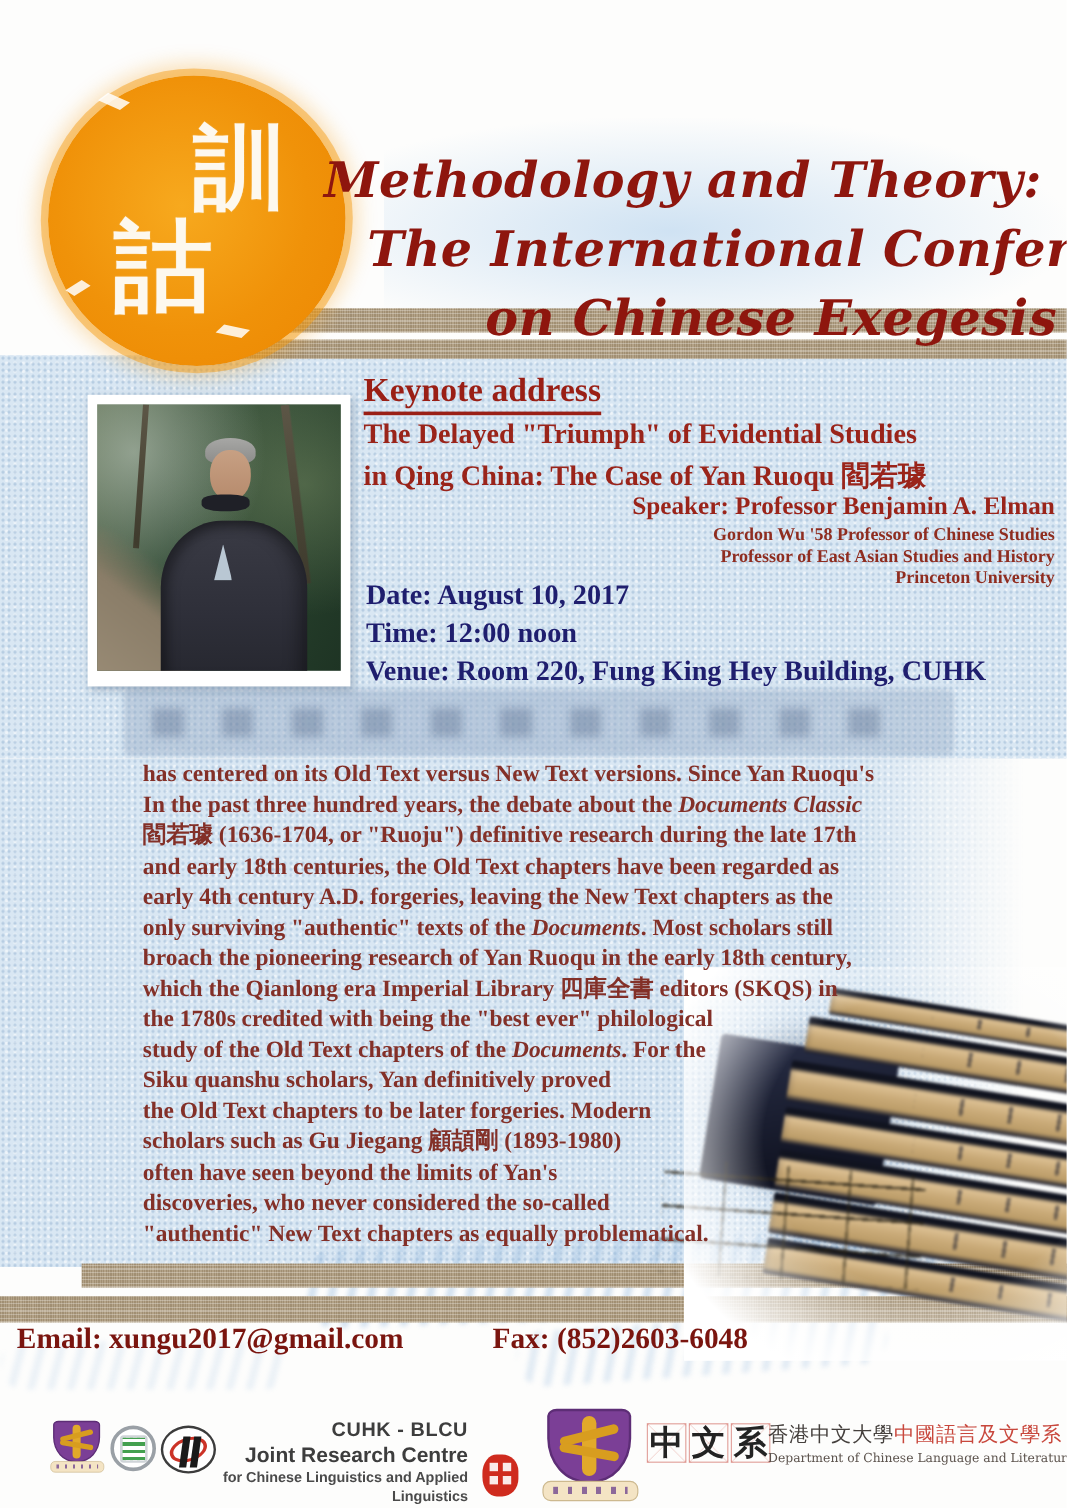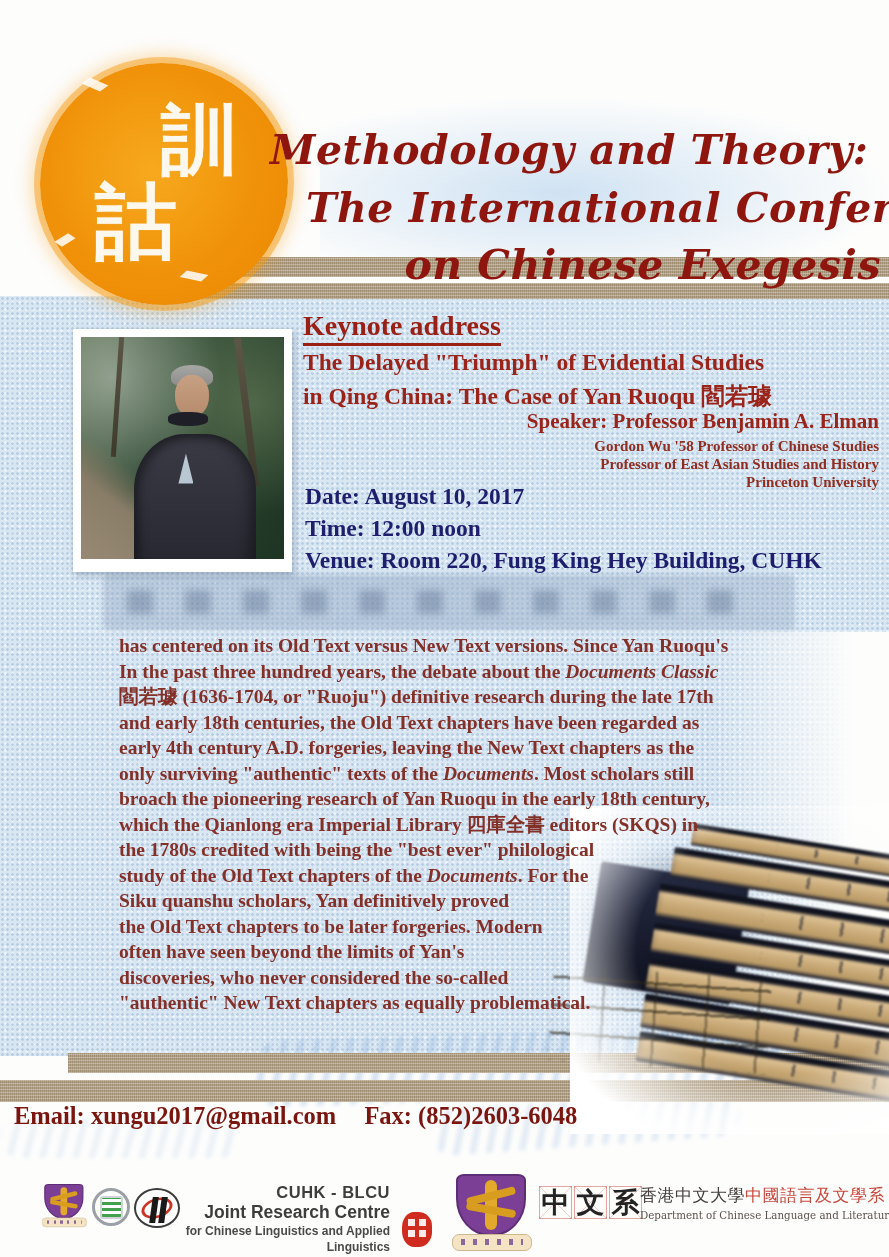--- a/index.html
+++ b/index.html
@@ -131,21 +131,21 @@
   .books-flat{position:absolute;left:-45px;top:140px;width:218px;height:95px;transform:rotate(4deg);
     background:linear-gradient(180deg,#d2b17e,#bd9c6a);
     background-image:repeating-linear-gradient(0deg, transparent 0 26px, rgba(42,36,23,.85) 26px 28px),
                      repeating-linear-gradient(90deg, transparent 0 50px, rgba(40,35,20,.55) 50px 52px);}
   .books-shadow{position:absolute;left:-12px;top:18px;width:175px;height:155px;transform:rotate(9deg);
     background:radial-gradient(closest-side, rgba(24,27,46,.62), transparent);filter:blur(8px);}
   .books-fade{position:absolute;inset:-26px;background:radial-gradient(ellipse at 60% 44%, transparent 48%, #ffffff 82%);}
 
   
   .contact{left:14px;top:1102px;font-size:24.5px;font-weight:bold;color:#7a150f;white-space:nowrap;z-index:8;}
-  .contact .fax{margin-left:22px;}
+  .contact .fax{margin-left:68px;}
 
   
   .footer{left:0;top:1168px;width:889px;height:89px;z-index:8;}
   .flogo{position:absolute;}
   
   .crest{width:78px;height:84px;}
   .crest-shield{position:absolute;left:4px;top:0;width:66px;height:58px;background:#7b3f96;
     border:2px solid #5d2d76;border-radius:8px 8px 48% 48%/6px 6px 60% 60%;overflow:hidden;}
   .crest-gold1{position:absolute;left:27px;top:4px;width:12px;height:50px;background:#e2a92a;border-radius:6px;}
   .crest-gold2{position:absolute;left:8px;top:16px;width:50px;height:8px;background:#d89d1f;border-radius:4px;transform:rotate(-14deg);}
@@ -271,20 +271,21 @@
       <div class="abs-line"><span>閻若璩 (1636-1704, or "Ruoju") definitive research during the late 17th</span></div>
       <div class="abs-line"><span>and early 18th centuries, the Old Text chapters have been regarded as</span></div>
       <div class="abs-line"><span>early 4th century A.D. forgeries, leaving the New Text chapters as the</span></div>
       <div class="abs-line"><span>only surviving "authentic" texts of the </span><span class="it">Documents</span><span>. Most scholars still</span></div>
       <div class="abs-line"><span>broach the pioneering research of Yan Ruoqu in the early 18th century,</span></div>
       <div class="abs-line"><span>which the Qianlong era Imperial Library 四庫全書  editors (SKQS) in</span></div>
       <div class="abs-line"><span>the 1780s credited with being the "best ever" philological</span></div>
       <div class="abs-line"><span>study of the Old Text chapters of the </span><span class="it">Documents</span><span>. For the</span></div>
       <div class="abs-line"><span>Siku quanshu scholars, Yan definitively proved</span></div>
       <div class="abs-line"><span>the Old Text chapters to be later forgeries. Modern</span></div>
+      <div class="abs-line"><span>scholars such as Gu Jiegang 顧頡剛 (1893-1980)</span></div>
       <div class="abs-line"><span>often have seen beyond the limits of Yan's</span></div>
       <div class="abs-line"><span>discoveries, who never considered the so-called</span></div>
       <div class="abs-line"><span>"authentic" New Text chapters as equally problematical.</span></div>
     </div>
 
   <div class="abs contact">
     <span class="email">Email: xungu2017@gmail.com</span>
     <span class="fax">Fax: (852)2603-6048</span>
   </div>
 

